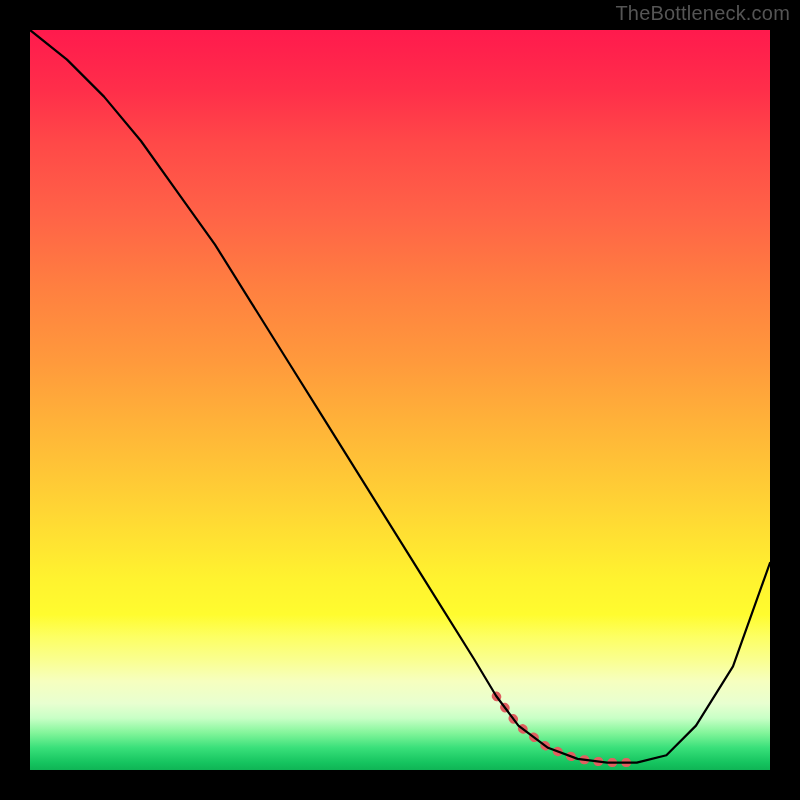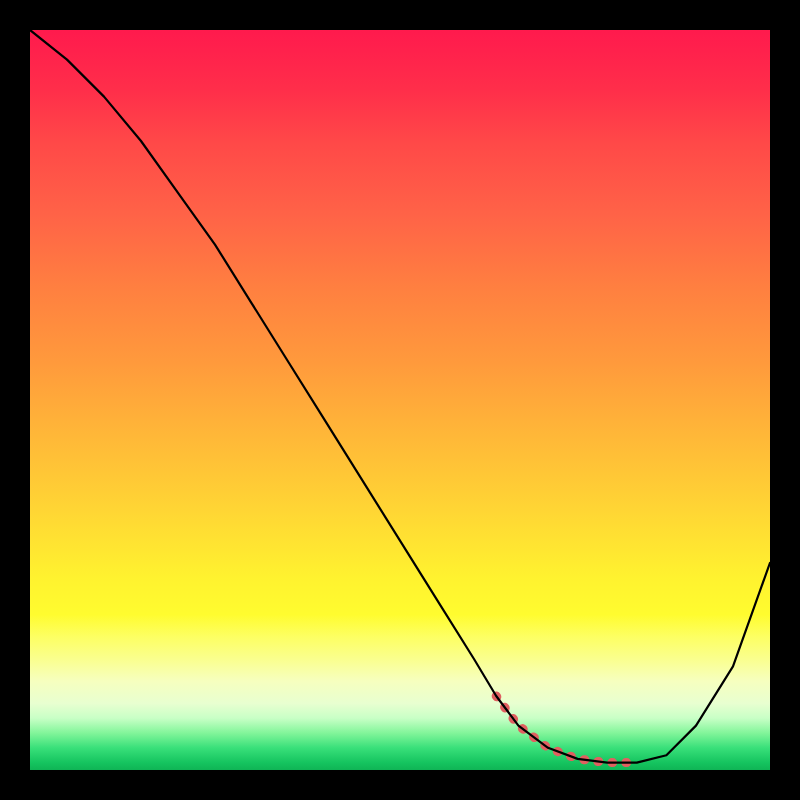--- a/index.html
+++ b/index.html
@@ -75,20 +75,21 @@
     stroke-width: 9;
     stroke-linecap: round;
     stroke-linejoin: round;
     stroke-dasharray: 1 13;
   }
 </style>
 </head>
 <body>
 
 <div class="chart-wrap">
+  <div class="watermark">TheBottleneck.com</div>
 
   <div class="plot-area">
     <svg class="curve" viewBox="0 0 740 740" preserveAspectRatio="none">
       <path id="trough-path" class="trough-path" d="M466.2 666.0 L488.4 695.6 L518.0 717.8 L547.6 728.9 L577.2 732.6 L592.0 732.6 L606.8 732.6"></path>
       <path id="curve-path" class="curve-path" d="M0.0 0.0 L37.0 29.6 L74.0 66.6 L111.0 111.0 L148.0 162.8 L185.0 214.6 L222.0 273.8 L259.0 333.0 L296.0 392.2 L333.0 451.4 L370.0 510.6 L407.0 569.8 L444.0 629.0 L466.2 666.0 L488.4 695.6 L518.0 717.8 L547.6 728.9 L577.2 732.6 L592.0 732.6 L606.8 732.6 L636.4 725.2 L666.0 695.6 L703.0 636.4 L740.0 532.8"></path>
     </svg>
   </div>
 </div>
 
 </body></html>

